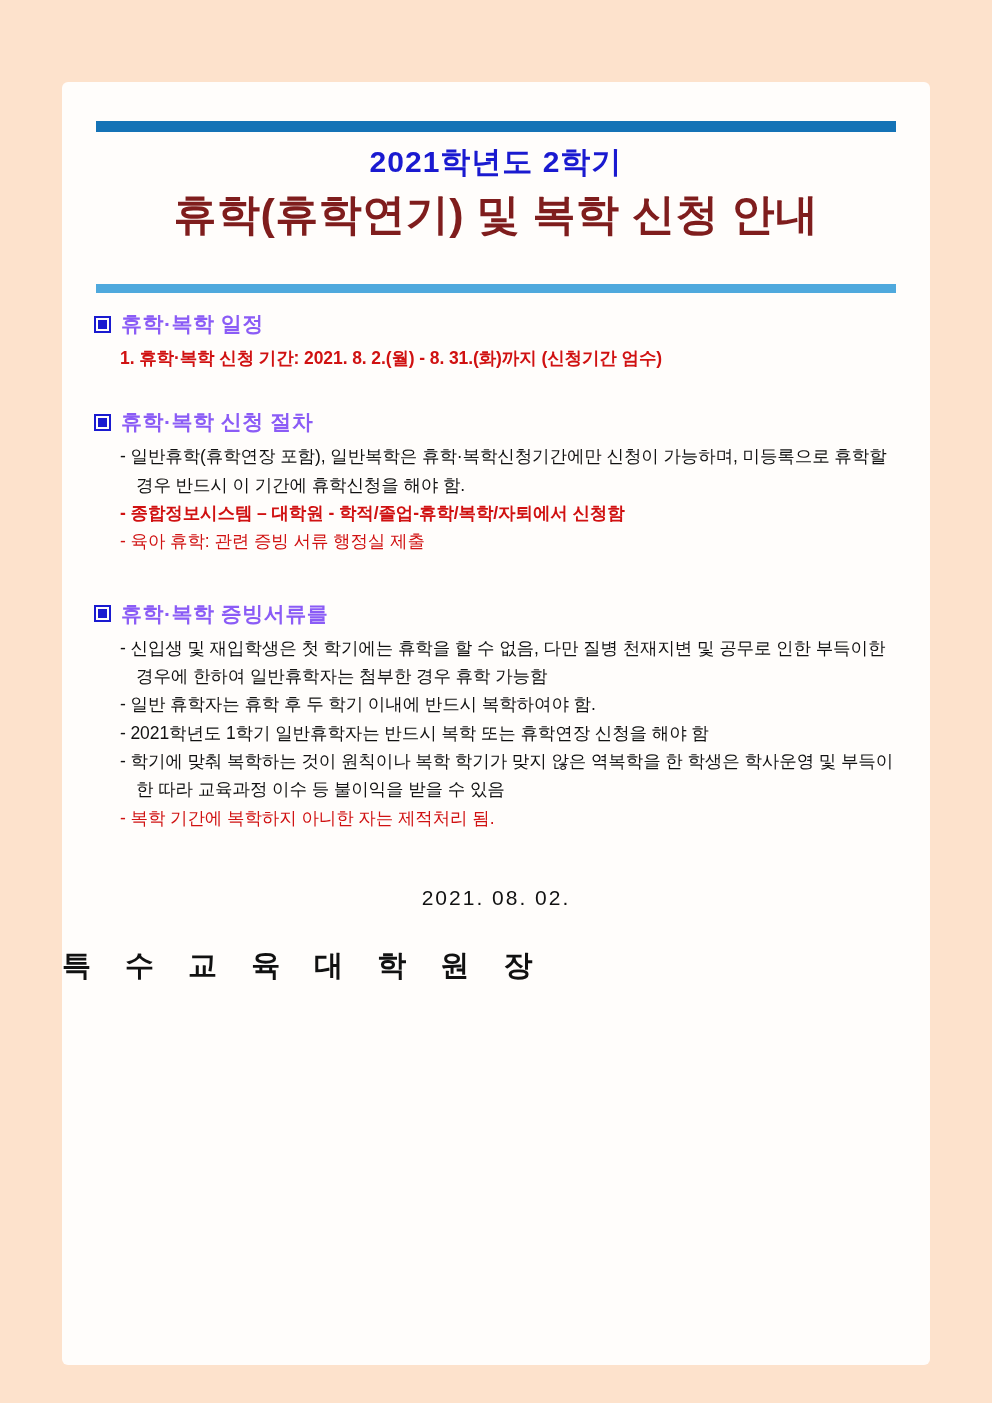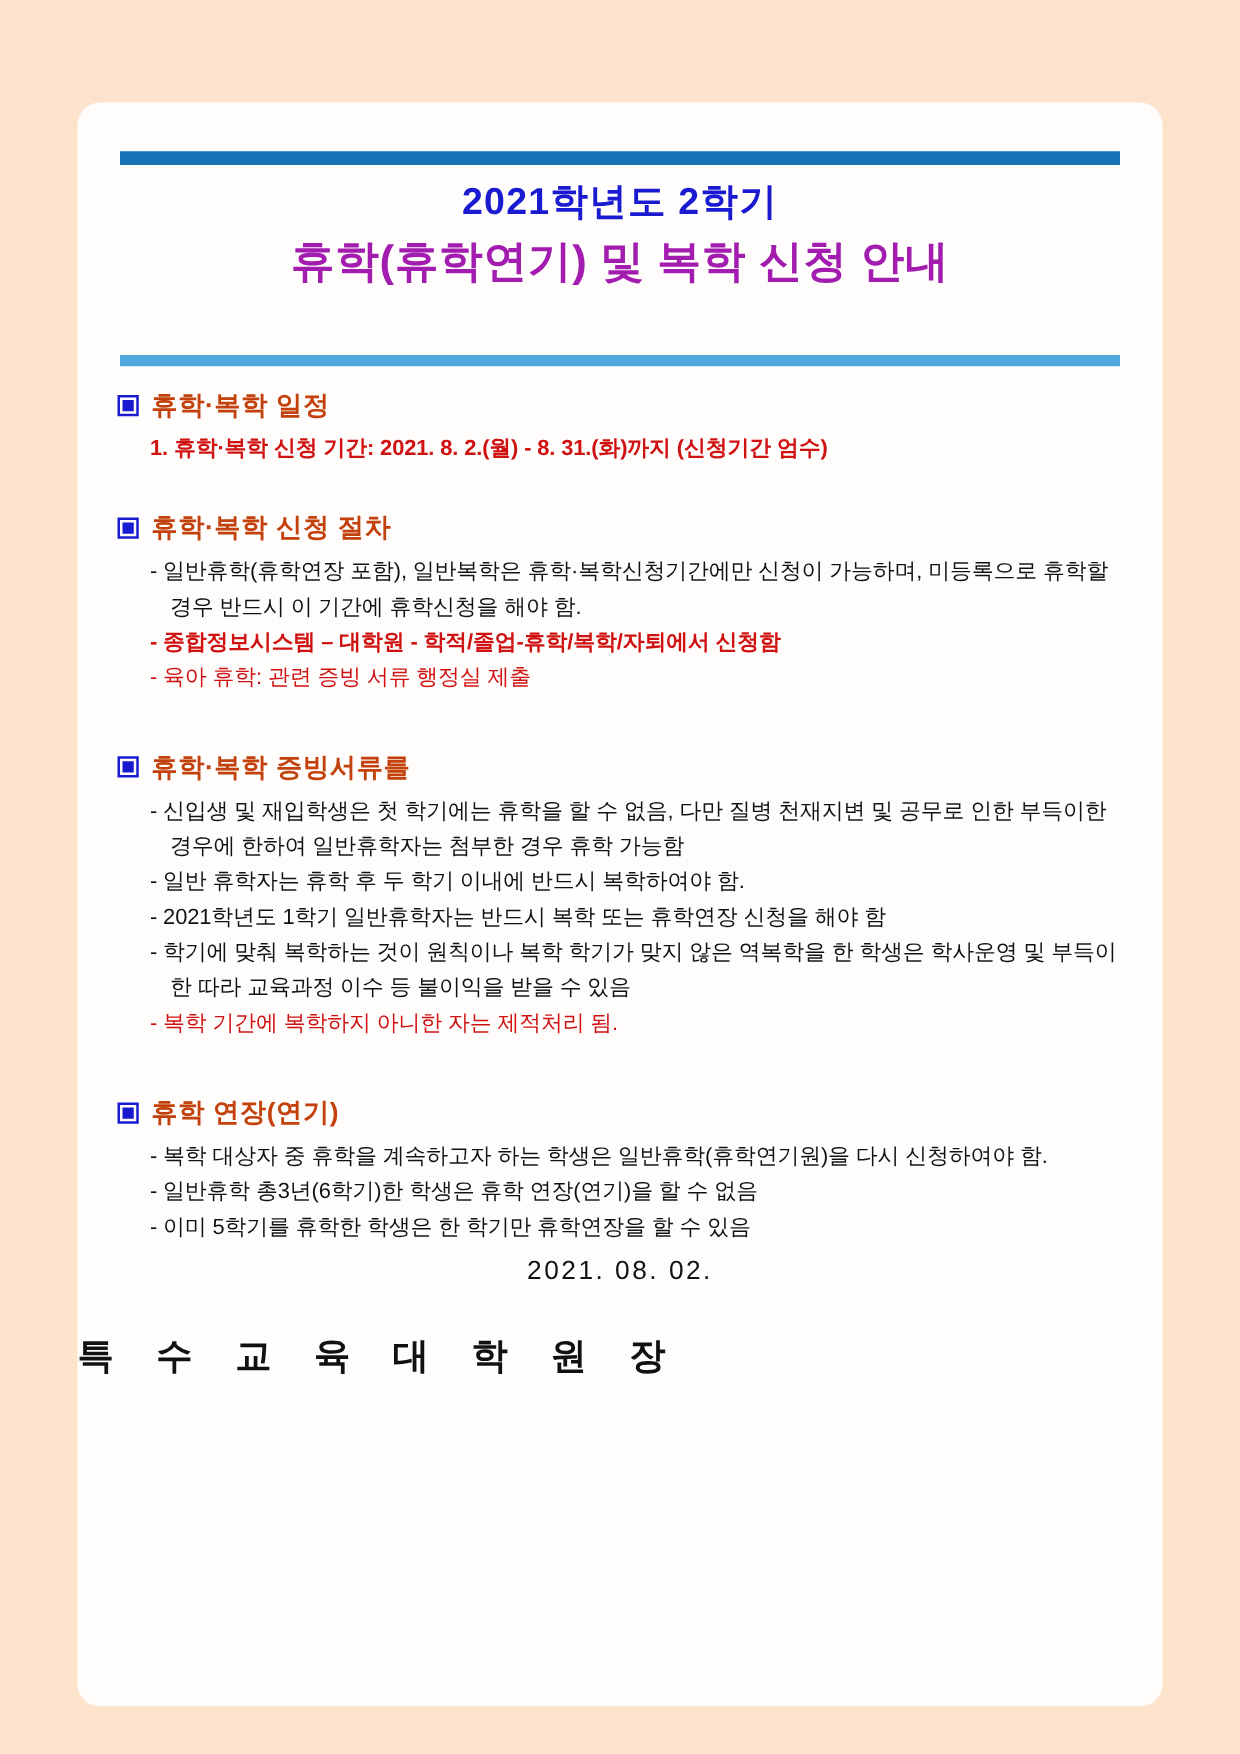--- a/index.html
+++ b/index.html
@@ -13,21 +13,21 @@
     font-family: "Liberation Sans", sans-serif;
     overflow: hidden;
   }
   .page {
     position: absolute;
     left: 62px;
     top: 82px;
     width: 868px;
     height: 1283px;
     background: #fffdfb;
-    border-radius: 18px;
+    border-radius: 6px;
     box-shadow: 0 0 0 0 transparent;
   }
   .inner {
     position: absolute;
     left: 0;
     top: 0;
     width: 868px;
     height: 1283px;
     padding: 0;
   }
@@ -55,40 +55,40 @@
     text-align: center;
   }
   .title-year {
     color: #1a1ad0;
     font-size: 30px;
     font-weight: bold;
     letter-spacing: 1px;
     line-height: 1.2;
   }
   .title-main {
-    color: #a21caf;
-    font-size: 35px;
+    color: #7f1d1d;
+    font-size: 43px;
     font-weight: bold;
     letter-spacing: 0.5px;
     margin-top: 8px;
     line-height: 1.25;
   }
   .content {
     position: absolute;
     left: 0;
     top: 228px;
     width: 868px;
   }
   .section {
     margin-bottom: 10px;
   }
   .section-head {
     display: flex;
     align-items: center;
-    color: #c2410c;
+    color: #8b5cf6;
     font-size: 21px;
     font-weight: bold;
     margin-left: 32px;
     margin-bottom: 6px;
     letter-spacing: 0.5px;
   }
   .sq-icon {
     display: inline-block;
     width: 13px;
     height: 13px;
@@ -186,28 +186,19 @@
         </div>
         <div class="item">- 신입생 및 재입학생은 첫 학기에는 휴학을 할 수 없음, 다만 질병 천재지변 및 공무로 인한 부득이한 경우에 한하여 일반휴학자는 첨부한 경우 휴학 가능함</div>
         <div class="item">- 일반 휴학자는 휴학 후 두 학기 이내에 반드시 복학하여야 함.</div>
         <div class="item">- 2021학년도 1학기 일반휴학자는 반드시 복학 또는 휴학연장 신청을 해야 함</div>
         <div class="item">- 학기에 맞춰 복학하는 것이 원칙이나 복학 학기가 맞지 않은 역복학을 한 학생은 학사운영 및 부득이한 따라 교육과정 이수 등 불이익을 받을 수 있음</div>
         <div class="item red">- 복학 기간에 복학하지 아니한 자는 제적처리 됨.</div>
       </div>
 
       <div class="gap-lg"></div>
 
-      <div class="section">
-        <div class="section-head">
-          <span class="sq-icon"></span>
-          <span>휴학 연장(연기)</span>
-        </div>
-        <div class="item">- 복학 대상자 중 휴학을 계속하고자 하는 학생은 일반휴학(휴학연기원)을 다시 신청하여야 함.</div>
-        <div class="item">- 일반휴학 총3년(6학기)한 학생은 휴학 연장(연기)을 할 수 없음</div>
-        <div class="item">- 이미 5학기를 휴학한 학생은 한 학기만 휴학연장을 할 수 있음</div>
-      </div>
 
       <div class="date-line">2021. 08. 02.</div>
       <div class="signature">특 수 교 육 대 학 원 장</div>
 
     </div>
   </div>
 </div>
 
 </body></html>

